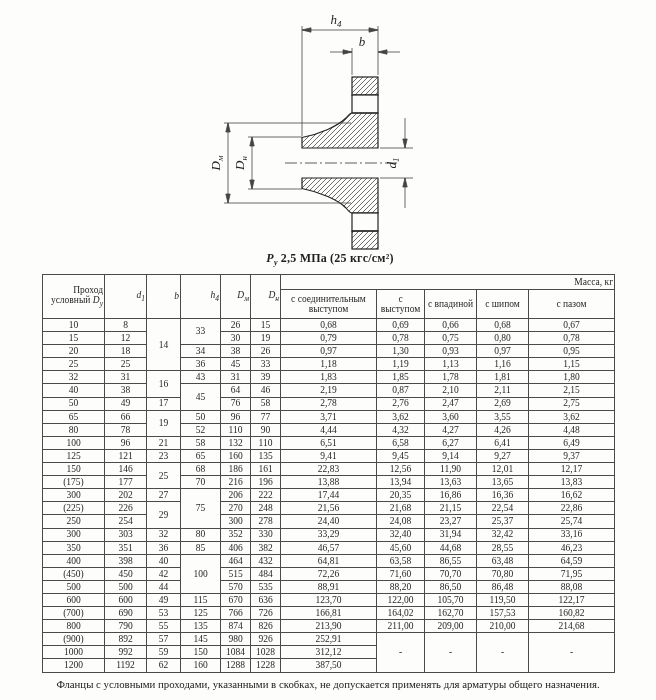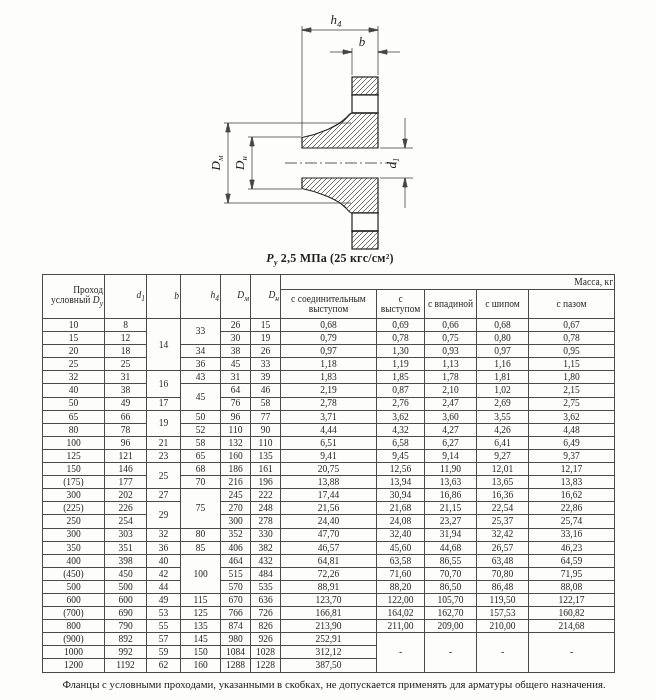--- a/index.html
+++ b/index.html
@@ -26,21 +26,21 @@
     text-align:center;vertical-align:middle;
     padding:0 1px;font-weight:normal;
     color:#262626;
   }
   table.flange thead tr.group-row th{height:14px;text-align:right;}
   table.flange thead tr.sub-row th{height:28px;}
   table.flange tbody td{height:12.1px;}
   .sym{font-style:italic;}
   .sym sub{font-size:7.5px;}
   .footnote{
-    position:absolute;top:678px;left:14px;width:640px;
+    position:absolute;top:678px;left:8px;width:640px;
     font-size:10.8px;text-align:center;color:#222;
   }
   svg text{font-family:"Liberation Serif", serif;}
 </style>
 </head>
 <body>
 
 <div class="drawing-wrap">
 <svg width="656" height="250" viewBox="0 0 656 250">
   <defs>
@@ -211,21 +211,21 @@
       </tr>
       <tr>
         <td>40</td>
         <td>38</td>
         <td rowspan="2">45</td>
         <td>64</td>
         <td>46</td>
         <td>2,19</td>
         <td>0,87</td>
         <td>2,10</td>
-        <td>1,02</td>
+        <td>2,11</td>
         <td>2,15</td>
       </tr>
       <tr>
         <td>50</td>
         <td>49</td>
         <td>17</td>
         <td>76</td>
         <td>58</td>
         <td>2,78</td>
         <td>2,76</td>
@@ -284,21 +284,21 @@
         <td>9,27</td>
         <td>9,37</td>
       </tr>
       <tr>
         <td>150</td>
         <td>146</td>
         <td rowspan="2">25</td>
         <td>68</td>
         <td>186</td>
         <td>161</td>
-        <td>20,75</td>
+        <td>22,83</td>
         <td>12,56</td>
         <td>11,90</td>
         <td>12,01</td>
         <td>12,17</td>
       </tr>
       <tr>
         <td>(175)</td>
         <td>177</td>
         <td>70</td>
         <td>216</td>
@@ -307,24 +307,24 @@
         <td>13,94</td>
         <td>13,63</td>
         <td>13,65</td>
         <td>13,83</td>
       </tr>
       <tr>
         <td>300</td>
         <td>202</td>
         <td>27</td>
         <td rowspan="3">75</td>
-        <td>245</td>
+        <td>206</td>
         <td>222</td>
         <td>17,44</td>
-        <td>30,94</td>
+        <td>20,35</td>
         <td>16,86</td>
         <td>16,36</td>
         <td>16,62</td>
       </tr>
       <tr>
         <td>(225)</td>
         <td>226</td>
         <td rowspan="2">29</td>
         <td>270</td>
         <td>248</td>
@@ -345,37 +345,37 @@
         <td>25,37</td>
         <td>25,74</td>
       </tr>
       <tr>
         <td>300</td>
         <td>303</td>
         <td>32</td>
         <td>80</td>
         <td>352</td>
         <td>330</td>
-        <td>47,70</td>
+        <td>33,29</td>
         <td>32,40</td>
         <td>31,94</td>
         <td>32,42</td>
         <td>33,16</td>
       </tr>
       <tr>
         <td>350</td>
         <td>351</td>
         <td>36</td>
         <td>85</td>
         <td>406</td>
         <td>382</td>
         <td>46,57</td>
         <td>45,60</td>
         <td>44,68</td>
-        <td>26,57</td>
+        <td>28,55</td>
         <td>46,23</td>
       </tr>
       <tr>
         <td>400</td>
         <td>398</td>
         <td>40</td>
         <td rowspan="3">100</td>
         <td>464</td>
         <td>432</td>
         <td>64,81</td>

